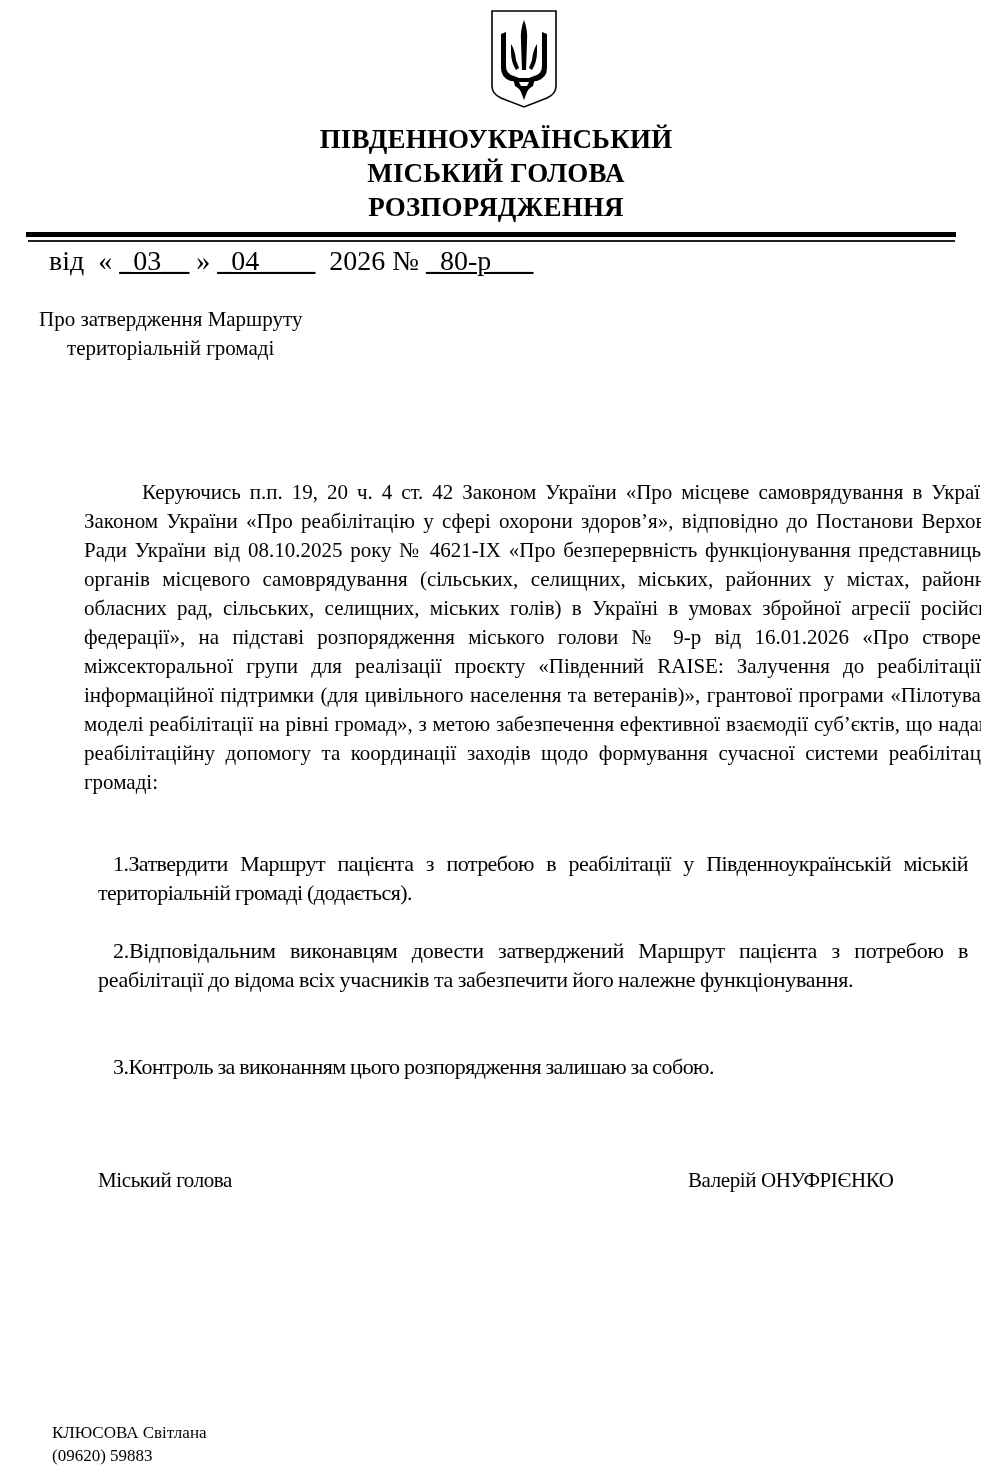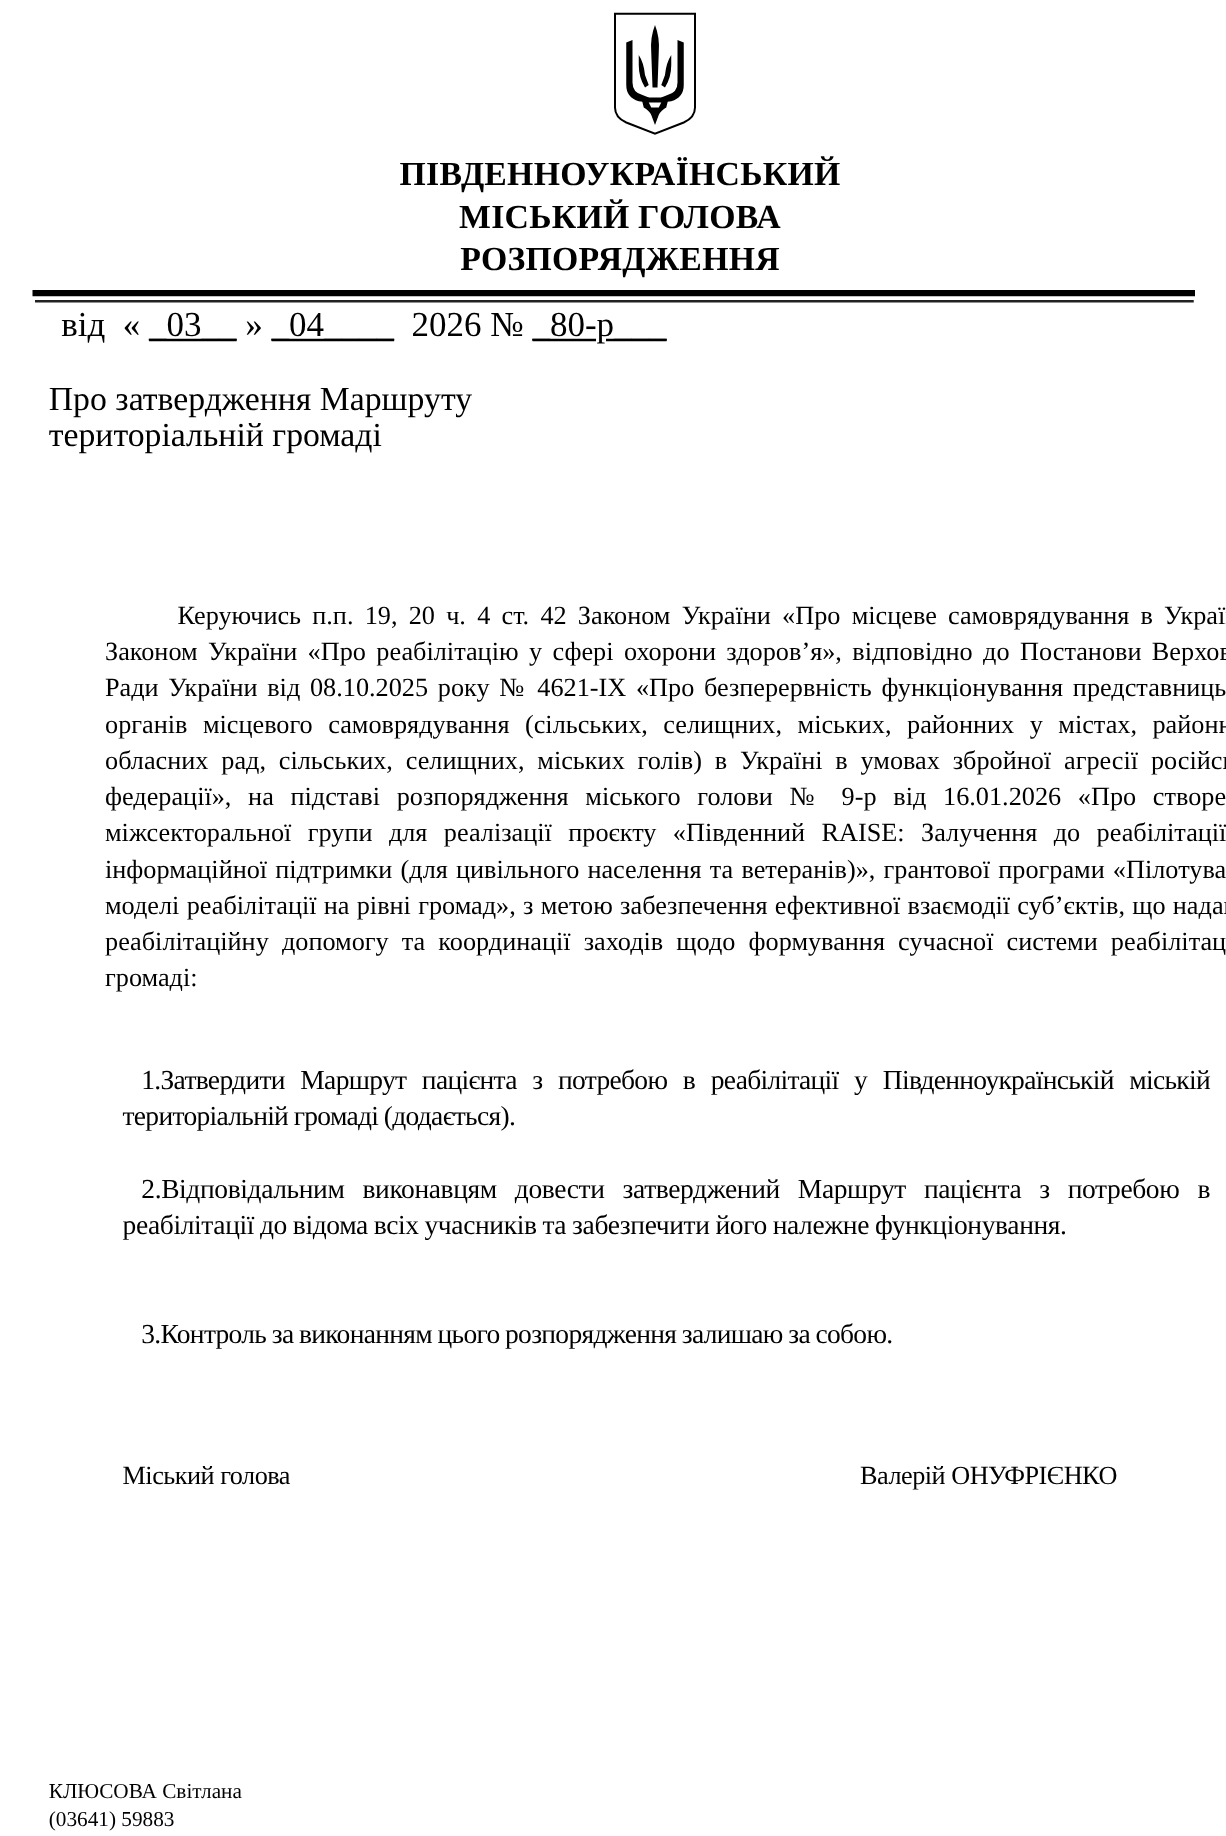--- a/index.html
+++ b/index.html
@@ -62,22 +62,23 @@
       font-size: 28px;
       line-height: 28px;
       white-space: pre;
     }
     #dateline .u { text-decoration: underline; }
 
     
     #subject {
       left: 39px;
       top: 305px;
-      font-size: 27px;
+      font-size: 21px;
       line-height: 29px;
+      text-align: center;
     }
     #subject div { white-space: nowrap; }
 
     
     #preamble {
       left: 39px;
       top: 478px;
       width: 929px;
       font-size: 21px;
       line-height: 29px;
@@ -114,21 +115,21 @@
       left: 688px;
       top: 1166px;
       font-size: 21px;
       line-height: 29px;
       letter-spacing: -0.4px;
       font-family: Liberation Serif, serif;
     }
 
     
     #exec {
-      left: 39px;
+      left: 52px;
       top: 1421px;
       font-size: 17px;
       line-height: 23px;
     }
   </style>
 </head>
 <body>
 
 <div id="coat" class="abs">
   <svg width="70" height="100" viewBox="0 0 70 100">
@@ -167,14 +168,14 @@
 
 <div id="item1" class="abs item">1.Затвердити Маршрут пацієнта з потребою в реабілітації у Південноукраїнській міській територіальній громаді (додається).</div>
 <div id="item2" class="abs item">2.Відповідальним виконавцям довести затверджений Маршрут пацієнта з потребою в реабілітації до відома всіх учасників та забезпечити його належне функціонування.</div>
 <div id="item3" class="abs item">3.Контроль за виконанням цього розпорядження залишаю за собою.</div>
 
 <div id="sig-title" class="abs">Міський голова</div>
 <div id="sig-name" class="abs">Валерій ОНУФРІЄНКО</div>
 
 <div id="exec" class="abs">
   <div>КЛЮСОВА Світлана</div>
-  <div>(03641) 59883</div>
+  <div>(09620) 59883</div>
 </div>
 
 </body></html>

